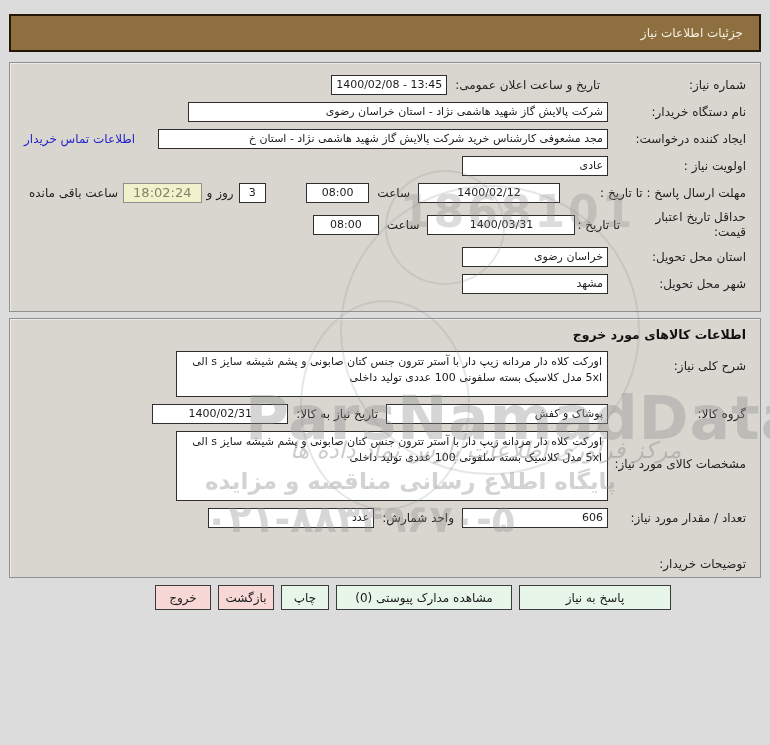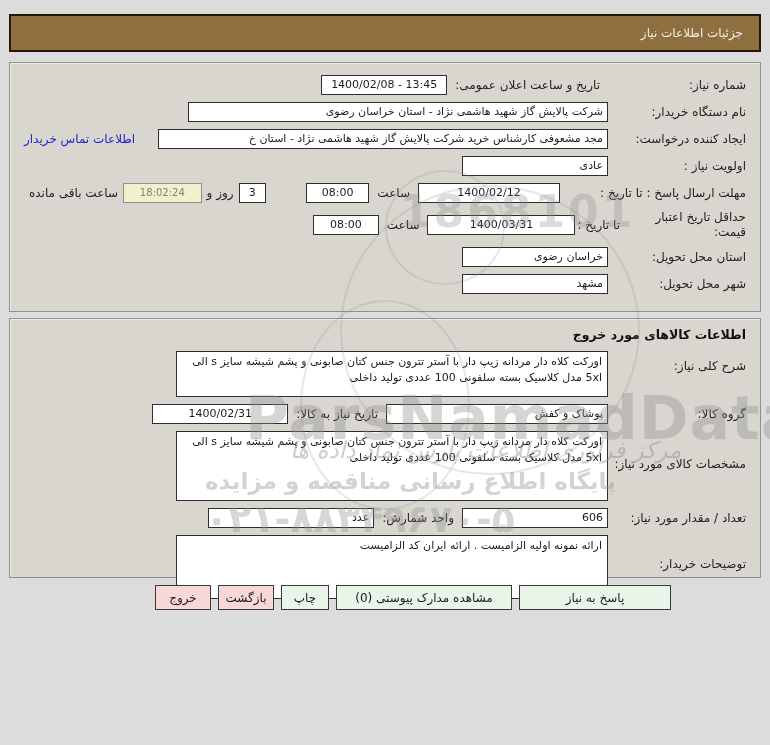--- a/index.html
+++ b/index.html
@@ -55,21 +55,21 @@
     font-size: 11px;
     line-height: 1.45;
     overflow: hidden;
   }
   .link { color: #2323cc; margin-right: 23px; white-space: nowrap; cursor: pointer; }
   .countbox {
     background: #f1f1cb;
     border: 1px solid #8f8f8f;
     color: #83836b;
     width: 82px; height: 20px; line-height: 18px;
-    text-align: center; font-size: 10px;
+    text-align: center; font-size: 13px;
   }
   .goods-header { font-weight: bold; font-size: 12.5px; margin-bottom: 9px; color: #111; }
   .btnbar {
     position: absolute; top: 585px; left: 0; right: 0;
     display: flex; justify-content: center; gap: 7px;
     position: absolute; 
     transform: translateX(28px);
   }
   .btn {
     height: 25px;
@@ -98,21 +98,21 @@
 
 <div class="titlebar">
   <span>جزئیات اطلاعات نیاز</span>
 </div>
 
 <div class="panel" id="panel-main">
 
   <div class="row">
     <span class="lbl">شماره نیاز:</span>
     <span class="lbl2">تاریخ و ساعت اعلان عمومی:</span>
-    <div class="tb center ltr" style="width:126px">1400/02/08 - 13:45</div>
+    <div class="tb center ltr" style="width:116px">1400/02/08 - 13:45</div>
   </div>
 
   <div class="row">
     <span class="lbl">نام دستگاه خریدار:</span>
     <div class="tb" style="width:420px">شرکت پالایش گاز شهید هاشمی نژاد - استان خراسان رضوی</div>
   </div>
 
   <div class="row">
     <span class="lbl">ایجاد کننده درخواست:</span>
     <div class="tb" style="width:499px">مجد مشعوفی کارشناس خرید شرکت پالایش گاز شهید هاشمی نژاد - استان خ</div>
@@ -178,21 +178,20 @@
 
   <div class="row">
     <span class="lbl">تعداد / مقدار مورد نیاز:</span>
     <div class="tb" style="width:146px">606</div>
     <span class="lbl2">واحد شمارش:</span>
     <div class="tb" style="width:166px">عدد</div>
   </div>
 
   <div class="row top">
     <span class="lbl" style="margin-top:22px">توضیحات خریدار:</span>
-    <div class="area" style="height:64px">ارائه نمونه اولیه الزامیست . ارائه ایران کد الزامیست</div>
   </div>
 
 </div>
 
 <div class="btnbar">
   <button class="btn green" style="width:152px">پاسخ به نیاز</button>
   <button class="btn green" style="width:176px">مشاهده مدارک پیوستی (0)</button>
   <button class="btn green" style="width:48px">چاپ</button>
   <button class="btn pink" style="width:56px">بازگشت</button>
   <button class="btn pink" style="width:56px">خروج</button>

